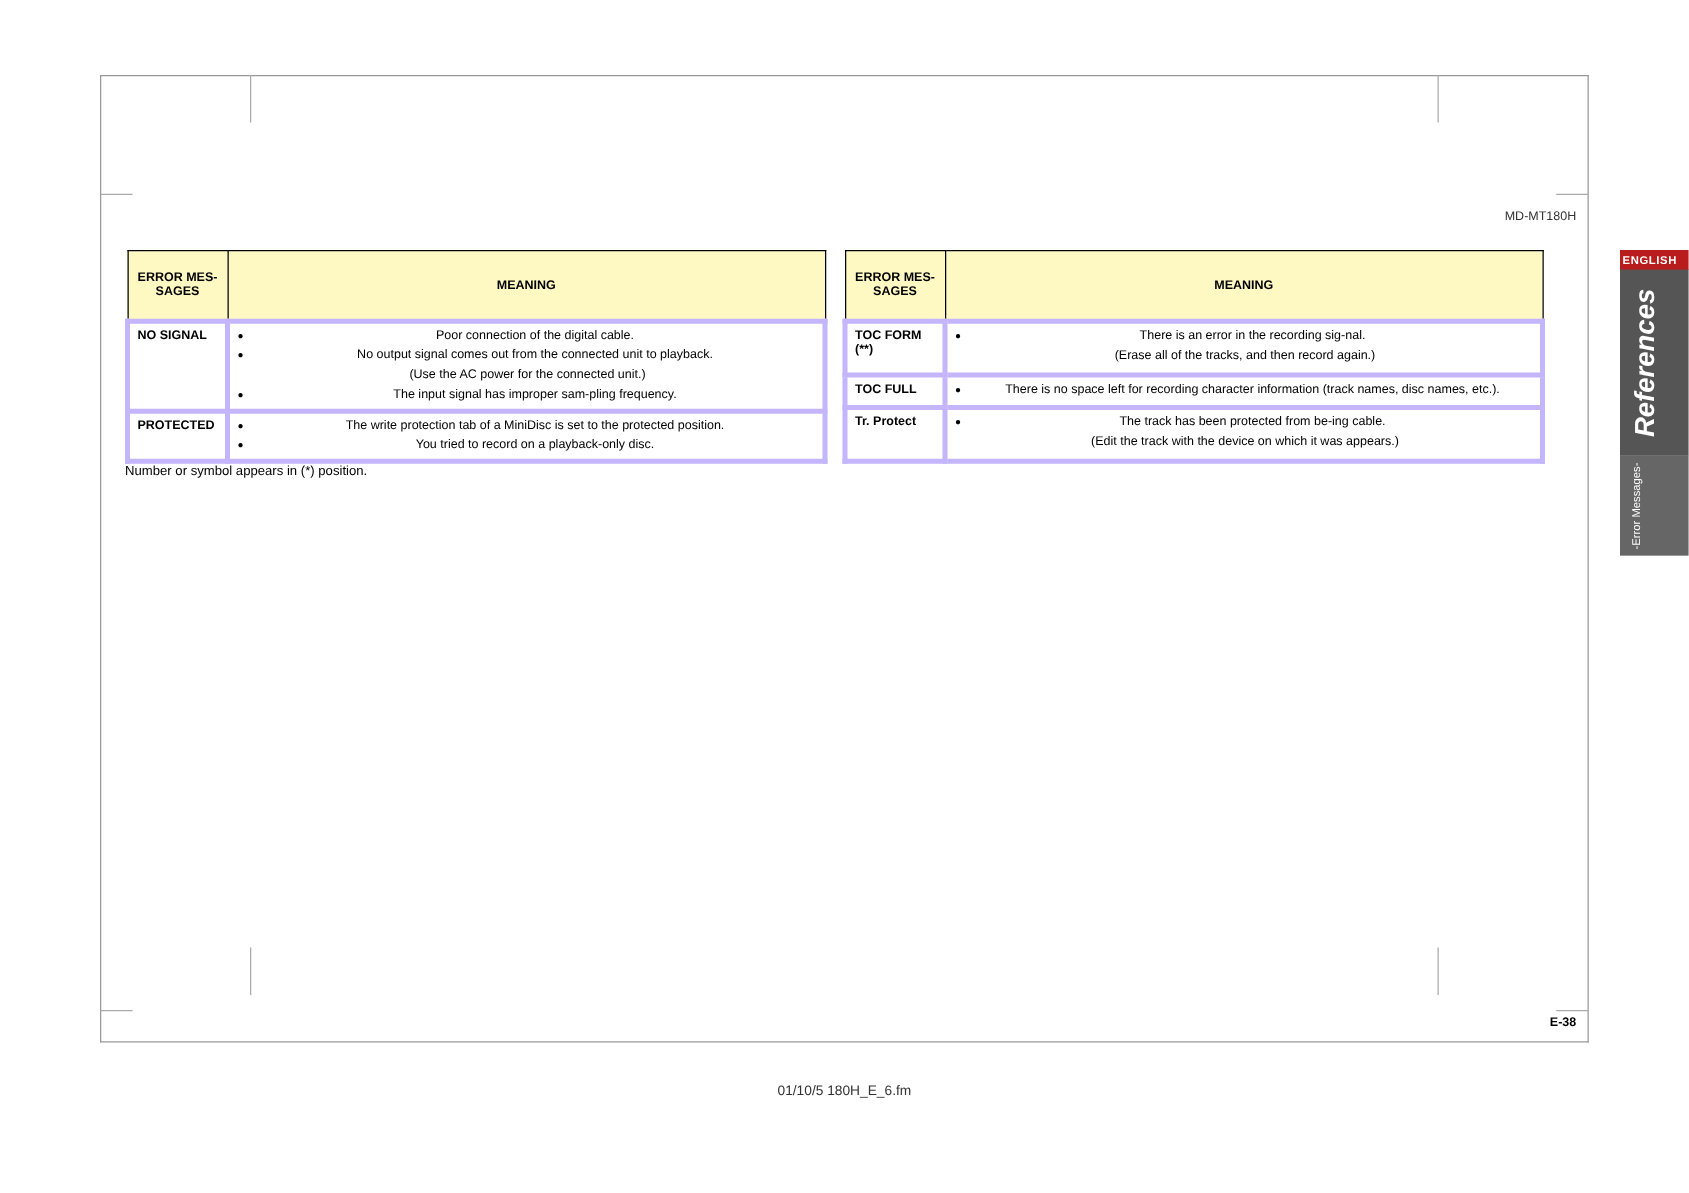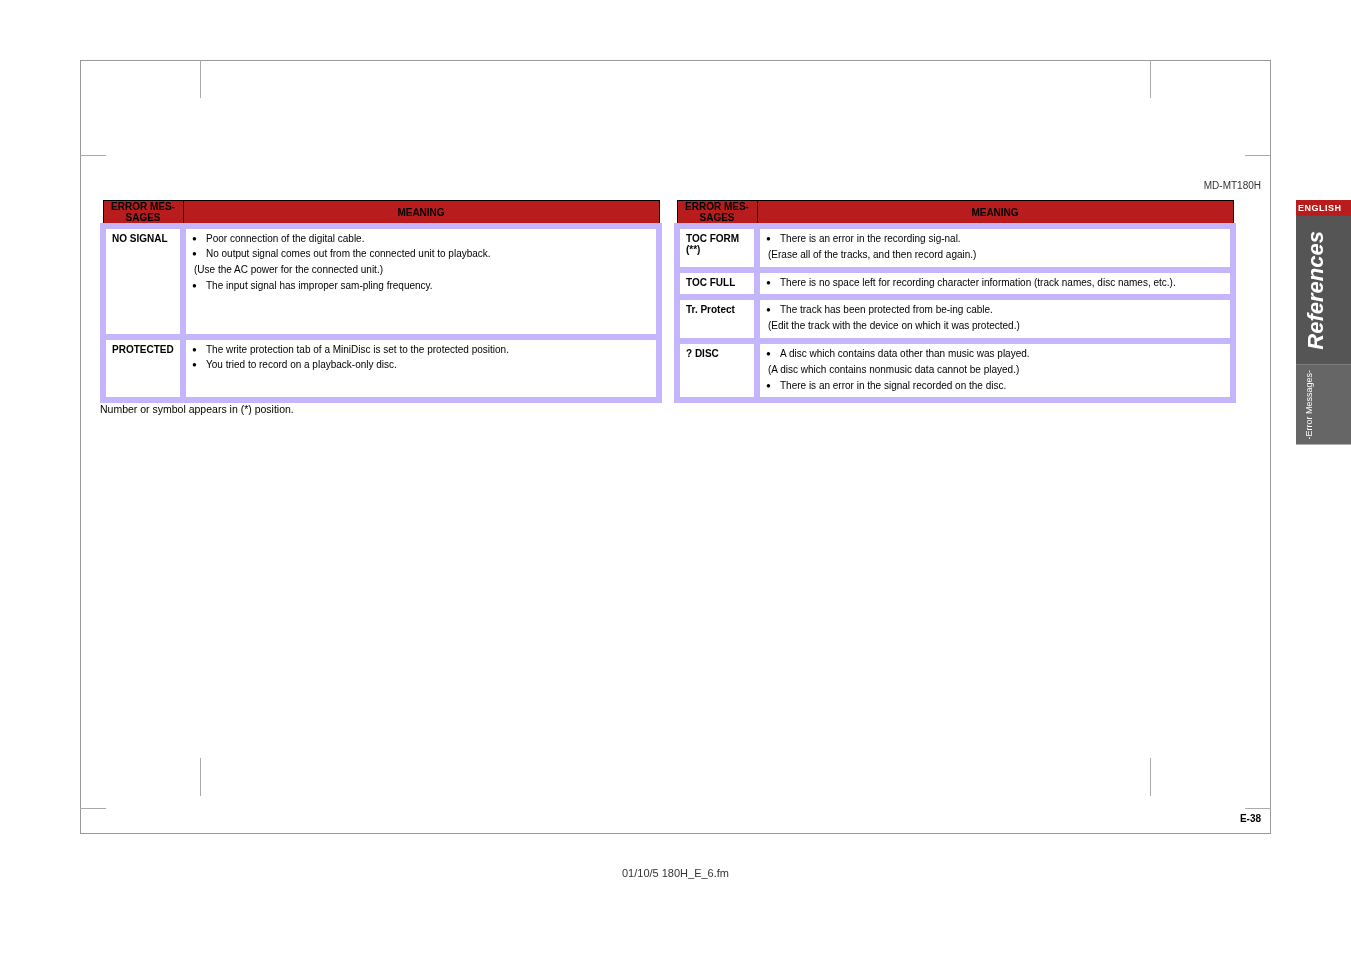--- a/index.html
+++ b/index.html
@@ -87,21 +87,21 @@
       transform: rotate(180deg);
       font-size: 9px;
       padding: 5px 8px;
       text-align: center;
       background: #666;
     }
 
     
     .model-number {
       position: absolute;
-      top: 180px;
+      top: 168px;
       right: 90px;
       font-size: 10px;
       color: #333;
     }
 
     
     .content-area {
       position: absolute;
       top: 200px;
       left: 100px;
@@ -115,42 +115,43 @@
       width: 100%;
     }
 
     .error-table {
       border-collapse: collapse;
       flex: 1;
       font-size: 10.5px;
     }
     .error-table th {
       border: 1px solid #000;
-      padding: 0 6px;
+      padding: 16px 6px;
       text-align: center;
       font-weight: bold;
       font-size: 10px;
-      background: #b91c1c;
+      background: #fef9c3;
     }
     .error-table td {
-      border: 6px solid #c4b5fd;
+      border: 4px solid #c4b5fd;
       padding: 3px 6px;
       vertical-align: top;
     }
     .error-table .code-cell {
       font-weight: bold;
       font-size: 10px;
       white-space: nowrap;
       vertical-align: top;
       padding: 4px 6px;
       width: 80px;
     }
     .meaning-cell {
       font-size: 10px;
       line-height: 1.4;
+      text-align: center;
     }
     .meaning-cell ul {
       list-style: none;
       padding: 0;
       margin: 0;
     }
     .meaning-cell ul li {
       padding-left: 14px;
       position: relative;
       margin-bottom: 1px;
@@ -288,36 +289,24 @@
             </ul>
           </td>
         </tr>
 
         <tr>
           <td class="code-cell">Tr. Protect</td>
           <td class="meaning-cell">
             <ul>
               <li>The track has been protected from be-ing cable.</li>
             </ul>
-            <p>(Edit the track with the device on which it was protected.)</p>
-          </td>
-        </tr>
-
-        <tr>
-          <td class="code-cell">? DISC</td>
-          <td class="meaning-cell">
-            <ul>
-              <li>A disc which contains data other than music was played.</li>
-            </ul>
-            <p>(A disc which contains nonmusic data cannot be played.)</p>
-            <ul>
-              <li>There is an error in the signal recorded on the disc.</li>
-            </ul>
-          </td>
-        </tr>
+            <p>(Edit the track with the device on which it was appears.)</p>
+          </td>
+        </tr>
+
       </tbody>
     </table>
 
   </div>
 
   <div class="footnote">Number or symbol appears in (*) position.</div>
 
 </div>
 
 <div class="page-number">E-38</div>

